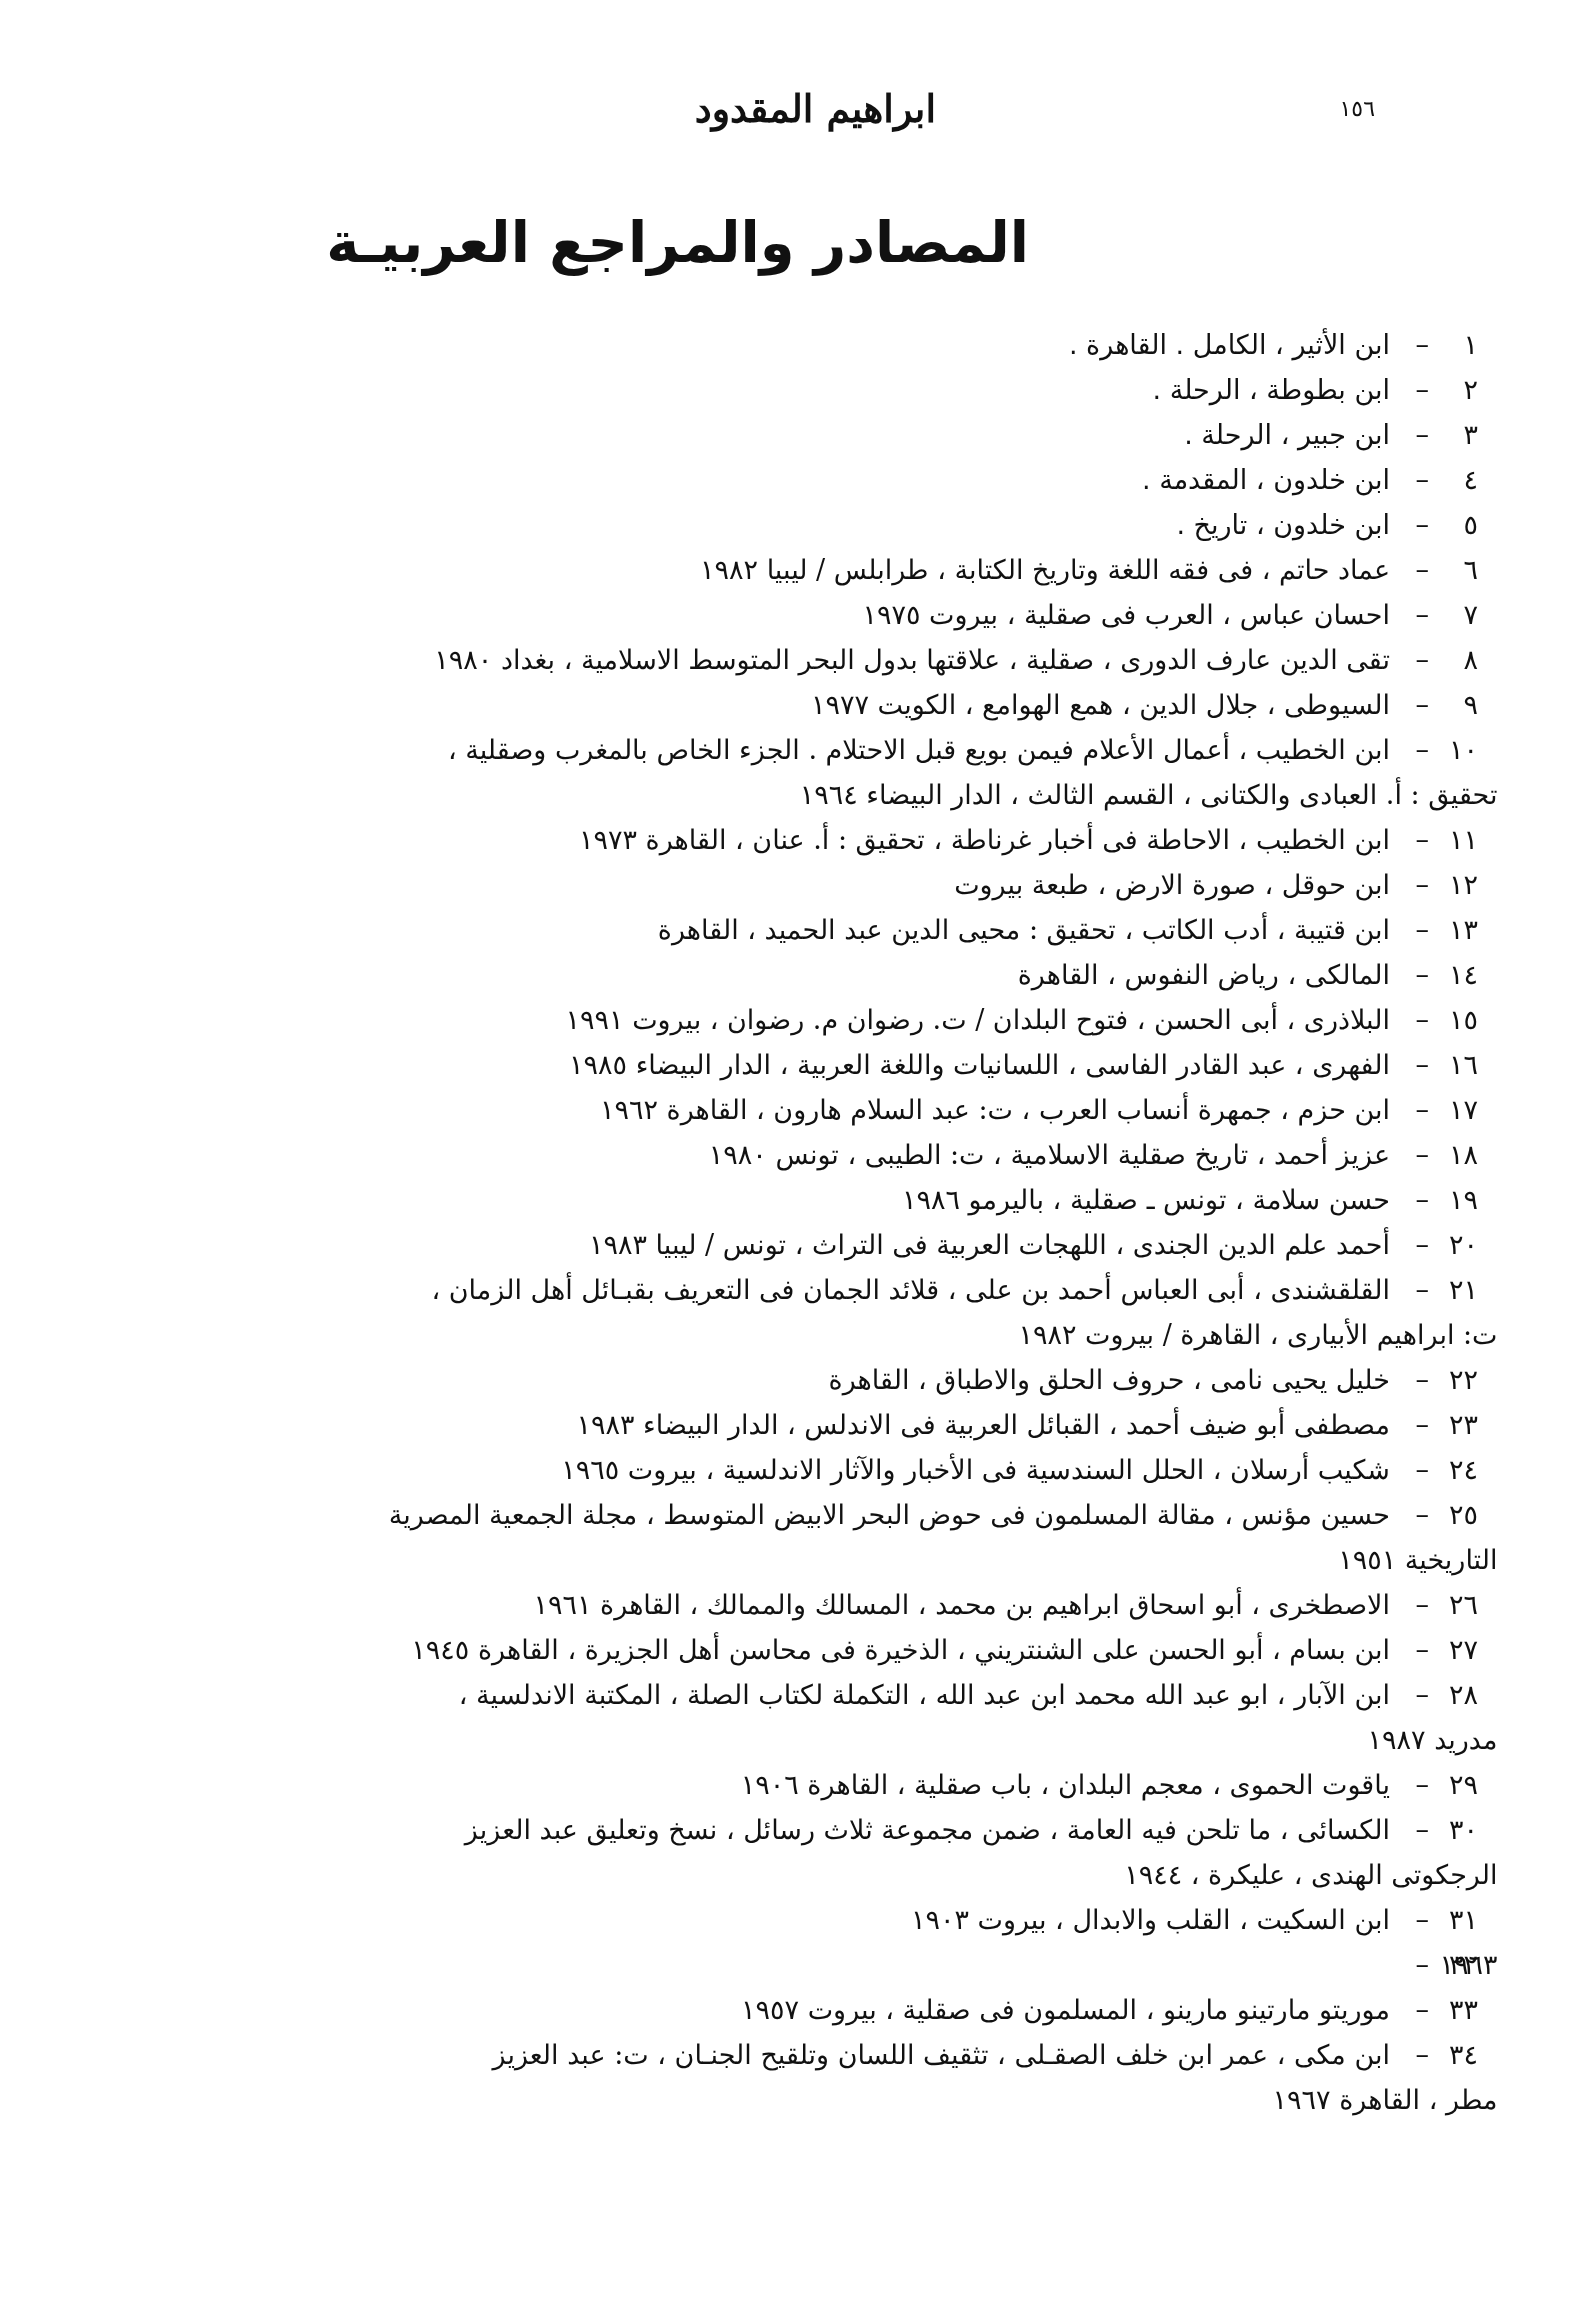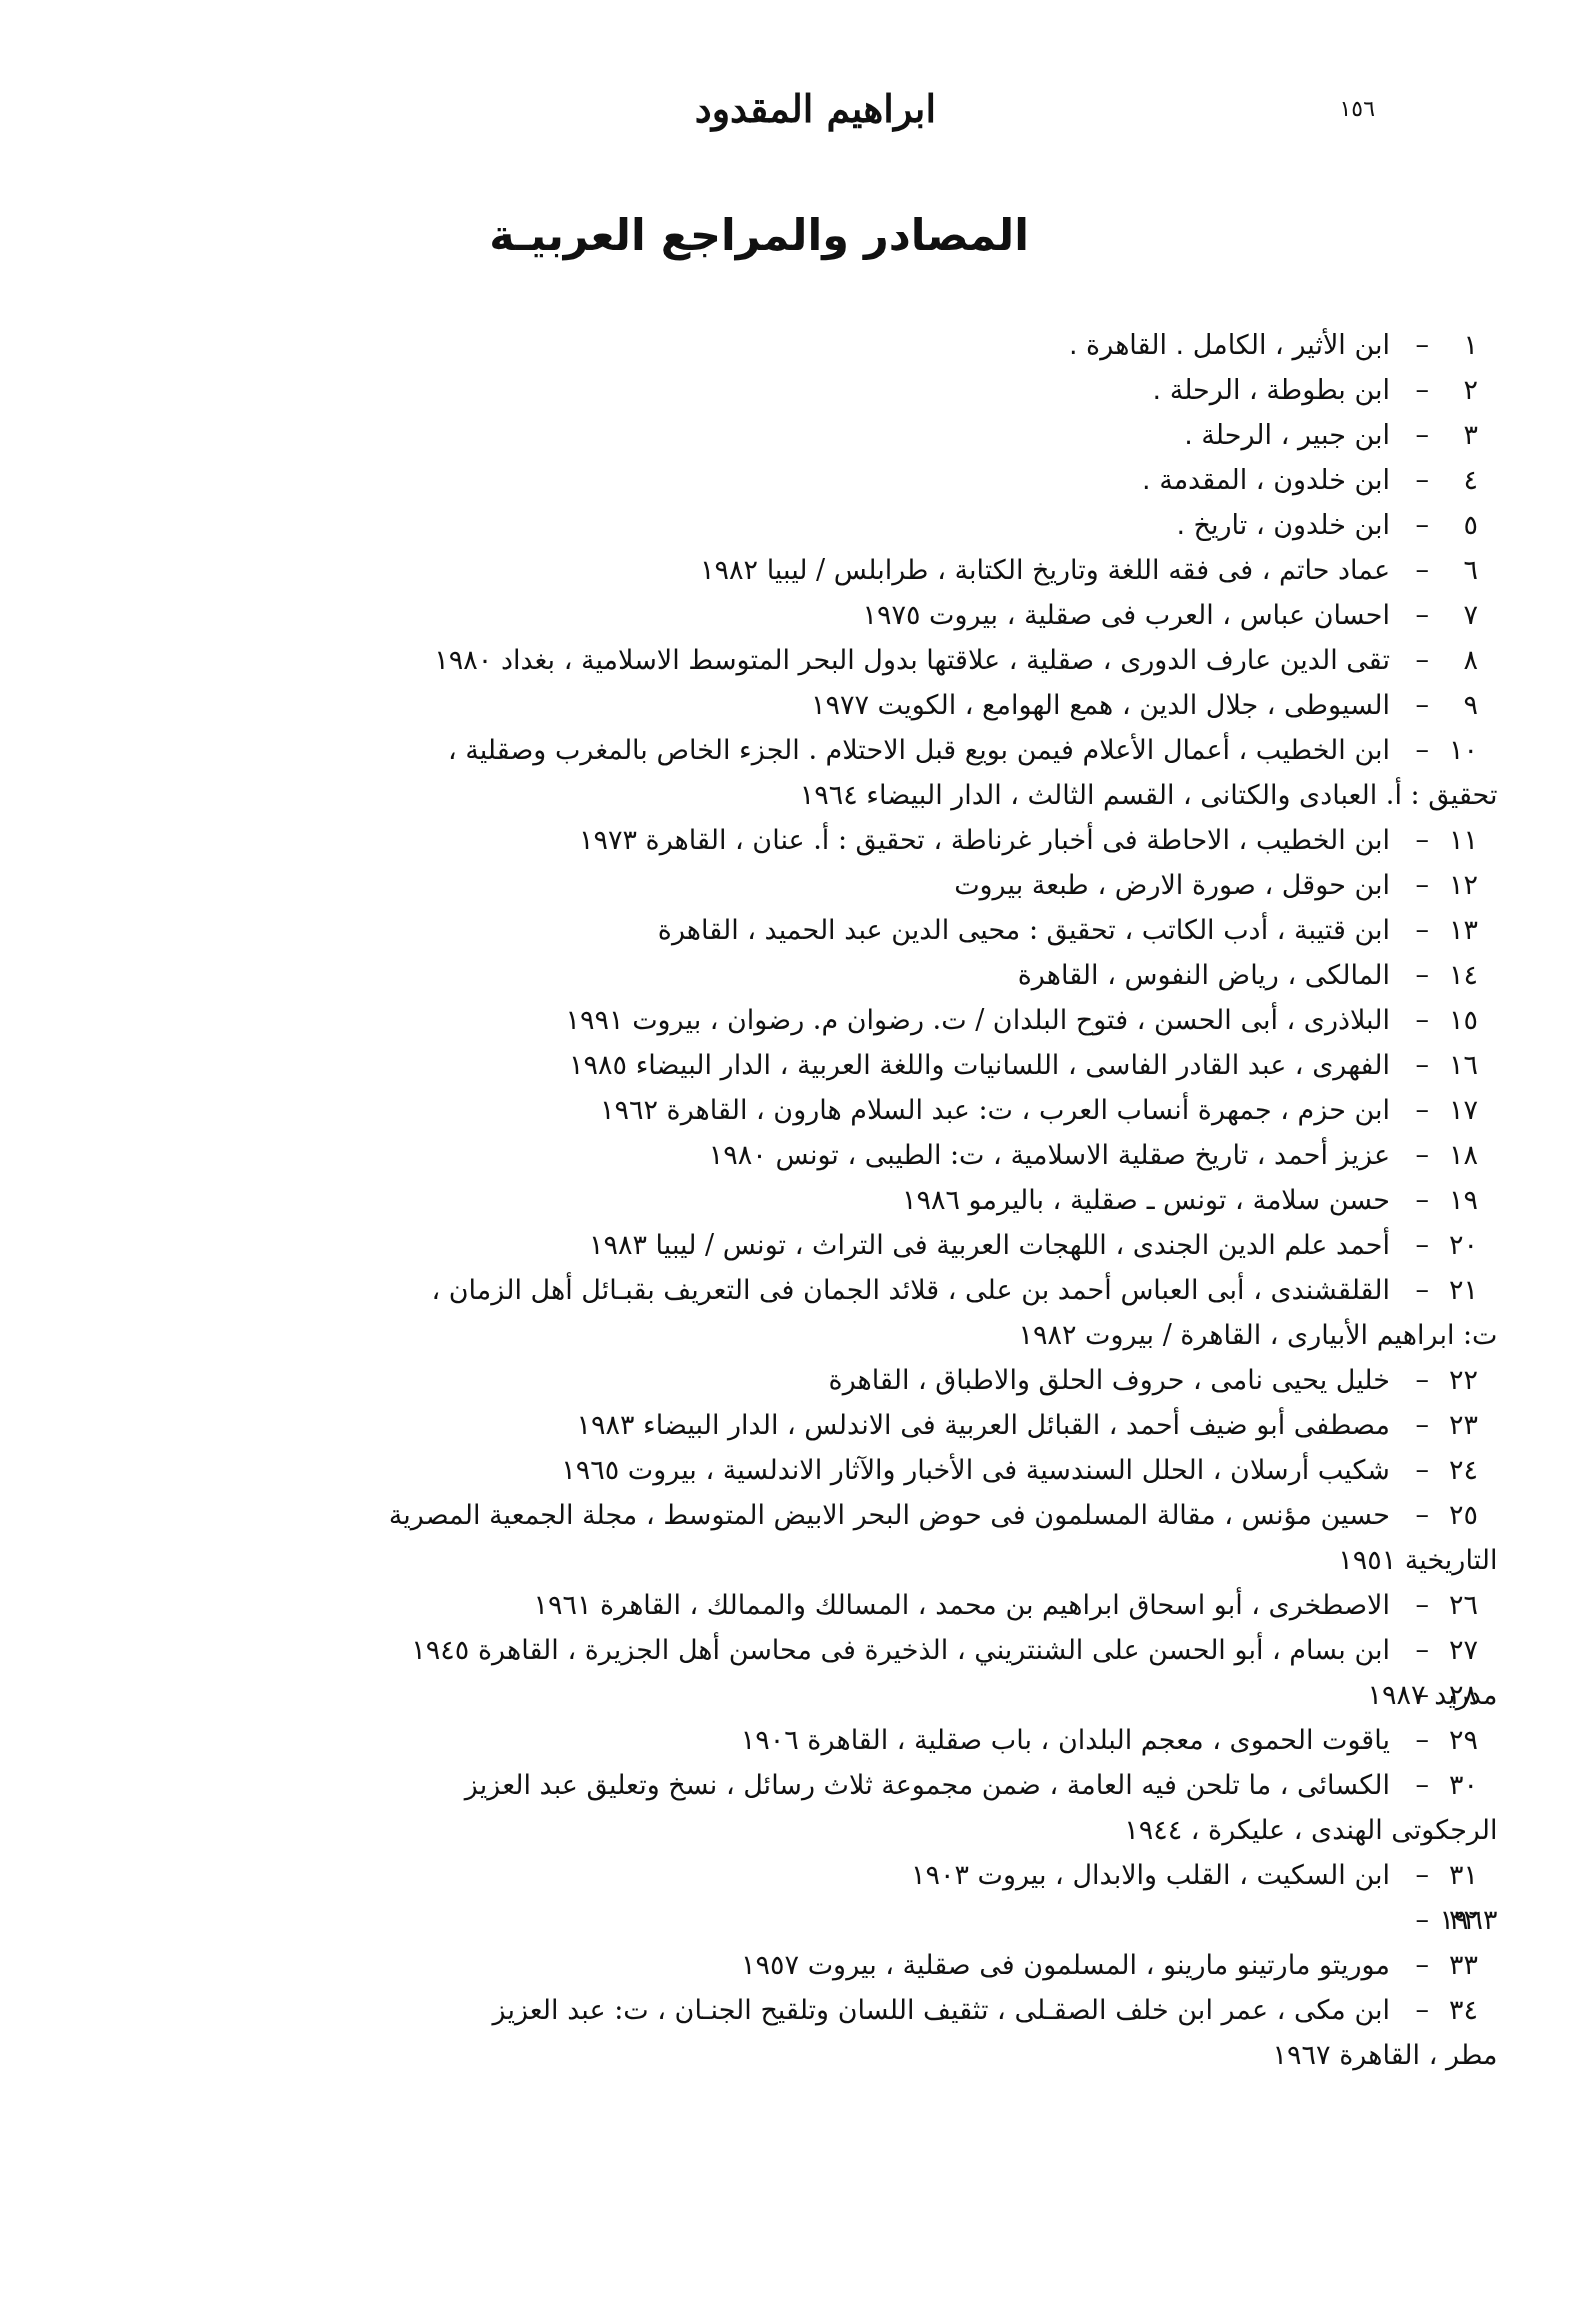--- a/index.html
+++ b/index.html
@@ -42,21 +42,21 @@
       right: 546px;
       top: 2px;
       font-size: 38px;
       font-weight: bold;
       font-family: "DejaVu Serif", serif;
     }
     .section-title {
       position: absolute;
       top: 210px;
       right: 556px;
-      font-size: 43px;
+      font-size: 56px;
       font-weight: bold;
       font-family: "DejaVu Sans", sans-serif;
       letter-spacing: 0;
     }
     .references {
       position: absolute;
       top: 322px;
       right: 107px;
       left: 107px;
       list-style: none;
@@ -239,20 +239,21 @@
         <span class="ref-line">الاصطخرى ، أبو اسحاق ابراهيم بن محمد ، المسالك والممالك ، القاهرة ١٩٦١</span>
       </li>
       <li class="ref">
         <span class="ref-num">٢٧</span>
         <span class="ref-dash">–</span>
         <span class="ref-line">ابن بسام ، أبو الحسن على الشنتريني ، الذخيرة فى محاسن أهل الجزيرة ، القاهرة ١٩٤٥</span>
       </li>
       <li class="ref">
         <span class="ref-num">٢٨</span>
         <span class="ref-dash">–</span>
+        <span class="ref-line">ابن الآبار ، ابو عبد الله محمد ابن عبد الله ، التكملة لكتاب الصلة ، المكتبة الاندلسية ،</span>
         <span class="ref-line cont">مدريد ١٩٨٧</span>
       </li>
       <li class="ref">
         <span class="ref-num">٢٩</span>
         <span class="ref-dash">–</span>
         <span class="ref-line">ياقوت الحموى ، معجم البلدان ، باب صقلية ، القاهرة ١٩٠٦</span>
       </li>
       <li class="ref">
         <span class="ref-num">٣٠</span>
         <span class="ref-dash">–</span>

